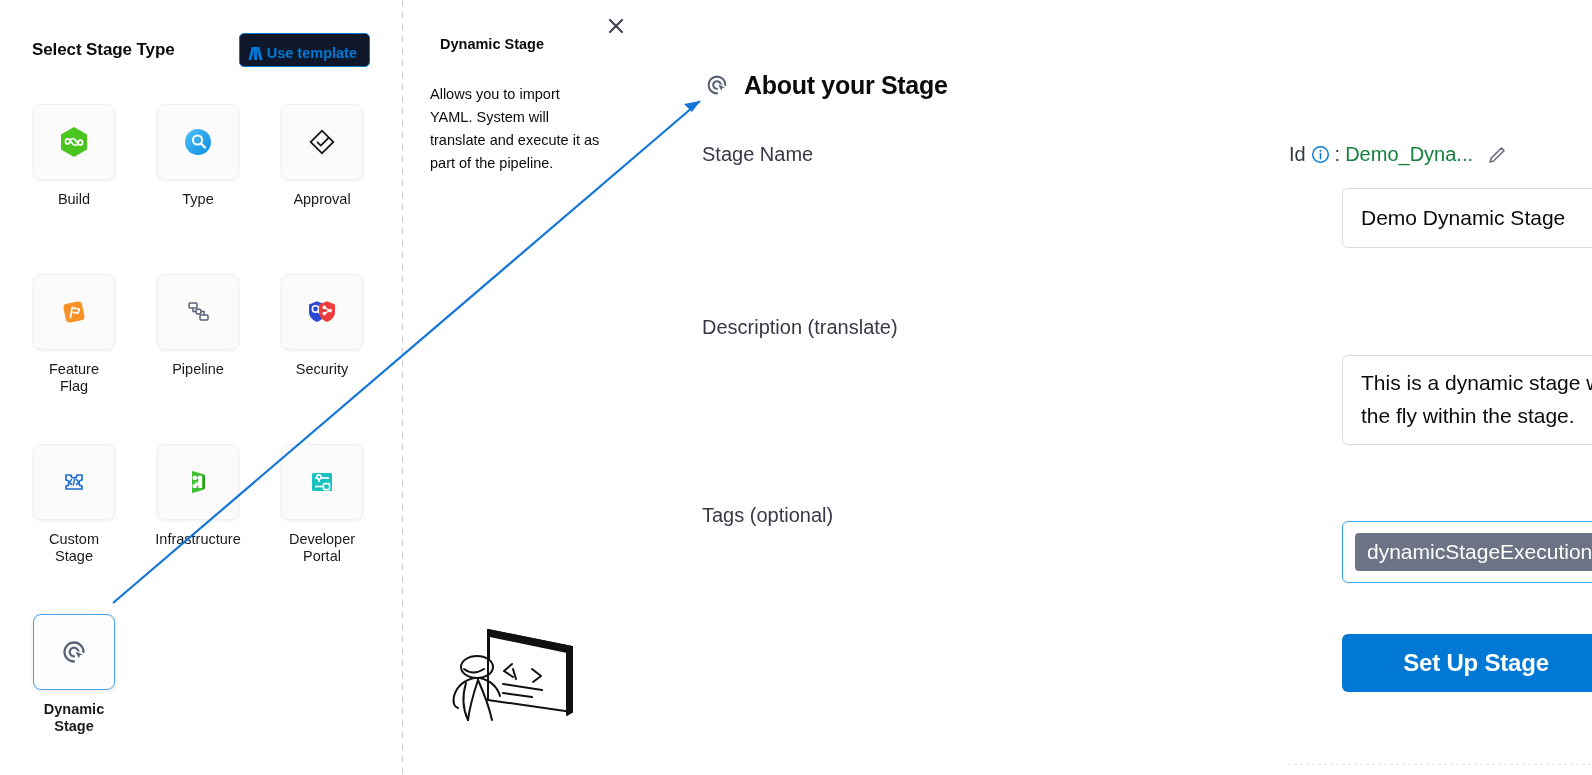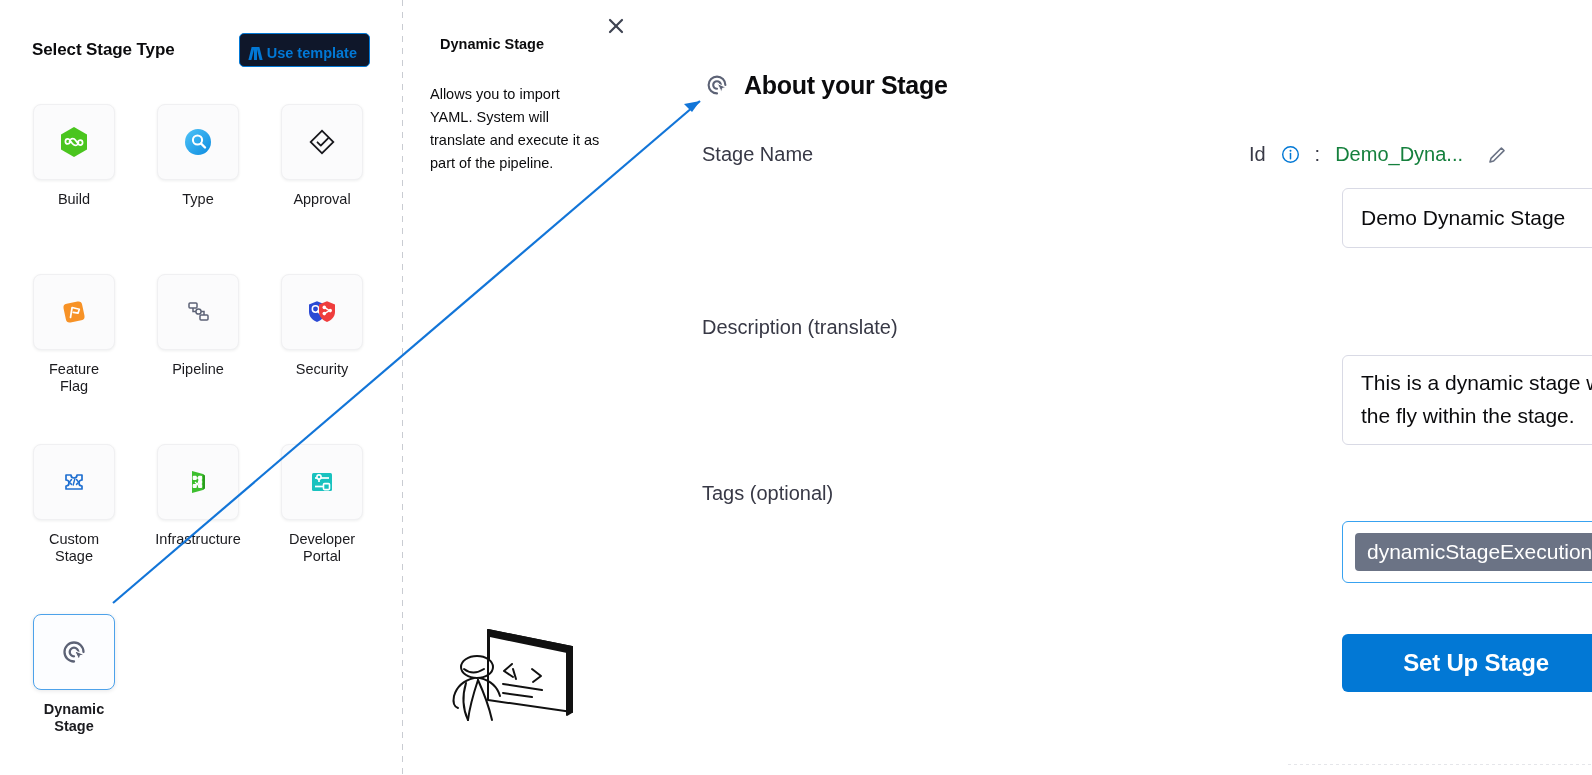--- a/index.html
+++ b/index.html
@@ -99,42 +99,42 @@
     position: absolute; left: 62px; top: 70px;
     display: flex; align-items: center; gap: 12px;
   }
   #about-title { font-size: 25px; font-weight: 700; letter-spacing: -0.3px; color: #0b0b0d; }
 
   #stage-name-row {
     position: absolute; left: 62px; top: 136px; width: 806px; height: 30px;
     display: flex; align-items: flex-end; justify-content: space-between;
   }
   .field-label { font-size: 20px; color: #383946; font-weight: 400; }
-  #id-group { display: flex; align-items: center; gap: 15px; }
+  #id-group { display: flex; align-items: center; gap: 5px; }
   #id-text { font-size: 20px; color: #383946; }
   #id-colon { font-size: 20px; color: #383946; }
   #id-value { font-size: 20px; color: #15803d; max-width: 190px; }
   #edit-pencil { margin-left: 8px; cursor: pointer; display: inline-flex; }
 
   #stage-name-input {
     position: absolute; left: 702px; top: 188px; width: 806px; height: 60px;
     border: 1px solid #d9dae5; border-radius: 6px; background: #fff;
     font-size: 21px; color: #0b0b0d; padding: 0 18px;
     font-family: "Liberation Sans", sans-serif;
   }
 
   #desc-label { position: absolute; left: 62px; top: 316px; }
   #desc-box {
     position: absolute; left: 702px; top: 355px; width: 806px; height: 90px;
     border: 1px solid #d9dae5; border-radius: 6px; background: #fff;
     padding: 10px 18px; font-size: 21px; line-height: 33px; color: #0b0b0d;
     font-family: "Liberation Sans", sans-serif; resize: none; overflow: hidden;
   }
 
-  #tags-label { position: absolute; left: 62px; top: 482px; text-align: right; }
+  #tags-label { position: absolute; left: 62px; top: 504px; text-align: right; }
   #tags-box {
     position: absolute; left: 702px; top: 521px; width: 806px; height: 62px;
     border: 1.5px solid #38a2f0; border-radius: 6px; background: #fff;
     display: flex; align-items: center; padding: 0 12px;
   }
   .tag-chip {
     display: inline-flex; align-items: center; gap: 10px;
     background: #6b7385; color: #fff; border-radius: 4px;
     padding: 5px 12px; font-size: 21px; line-height: 28px;
   }

